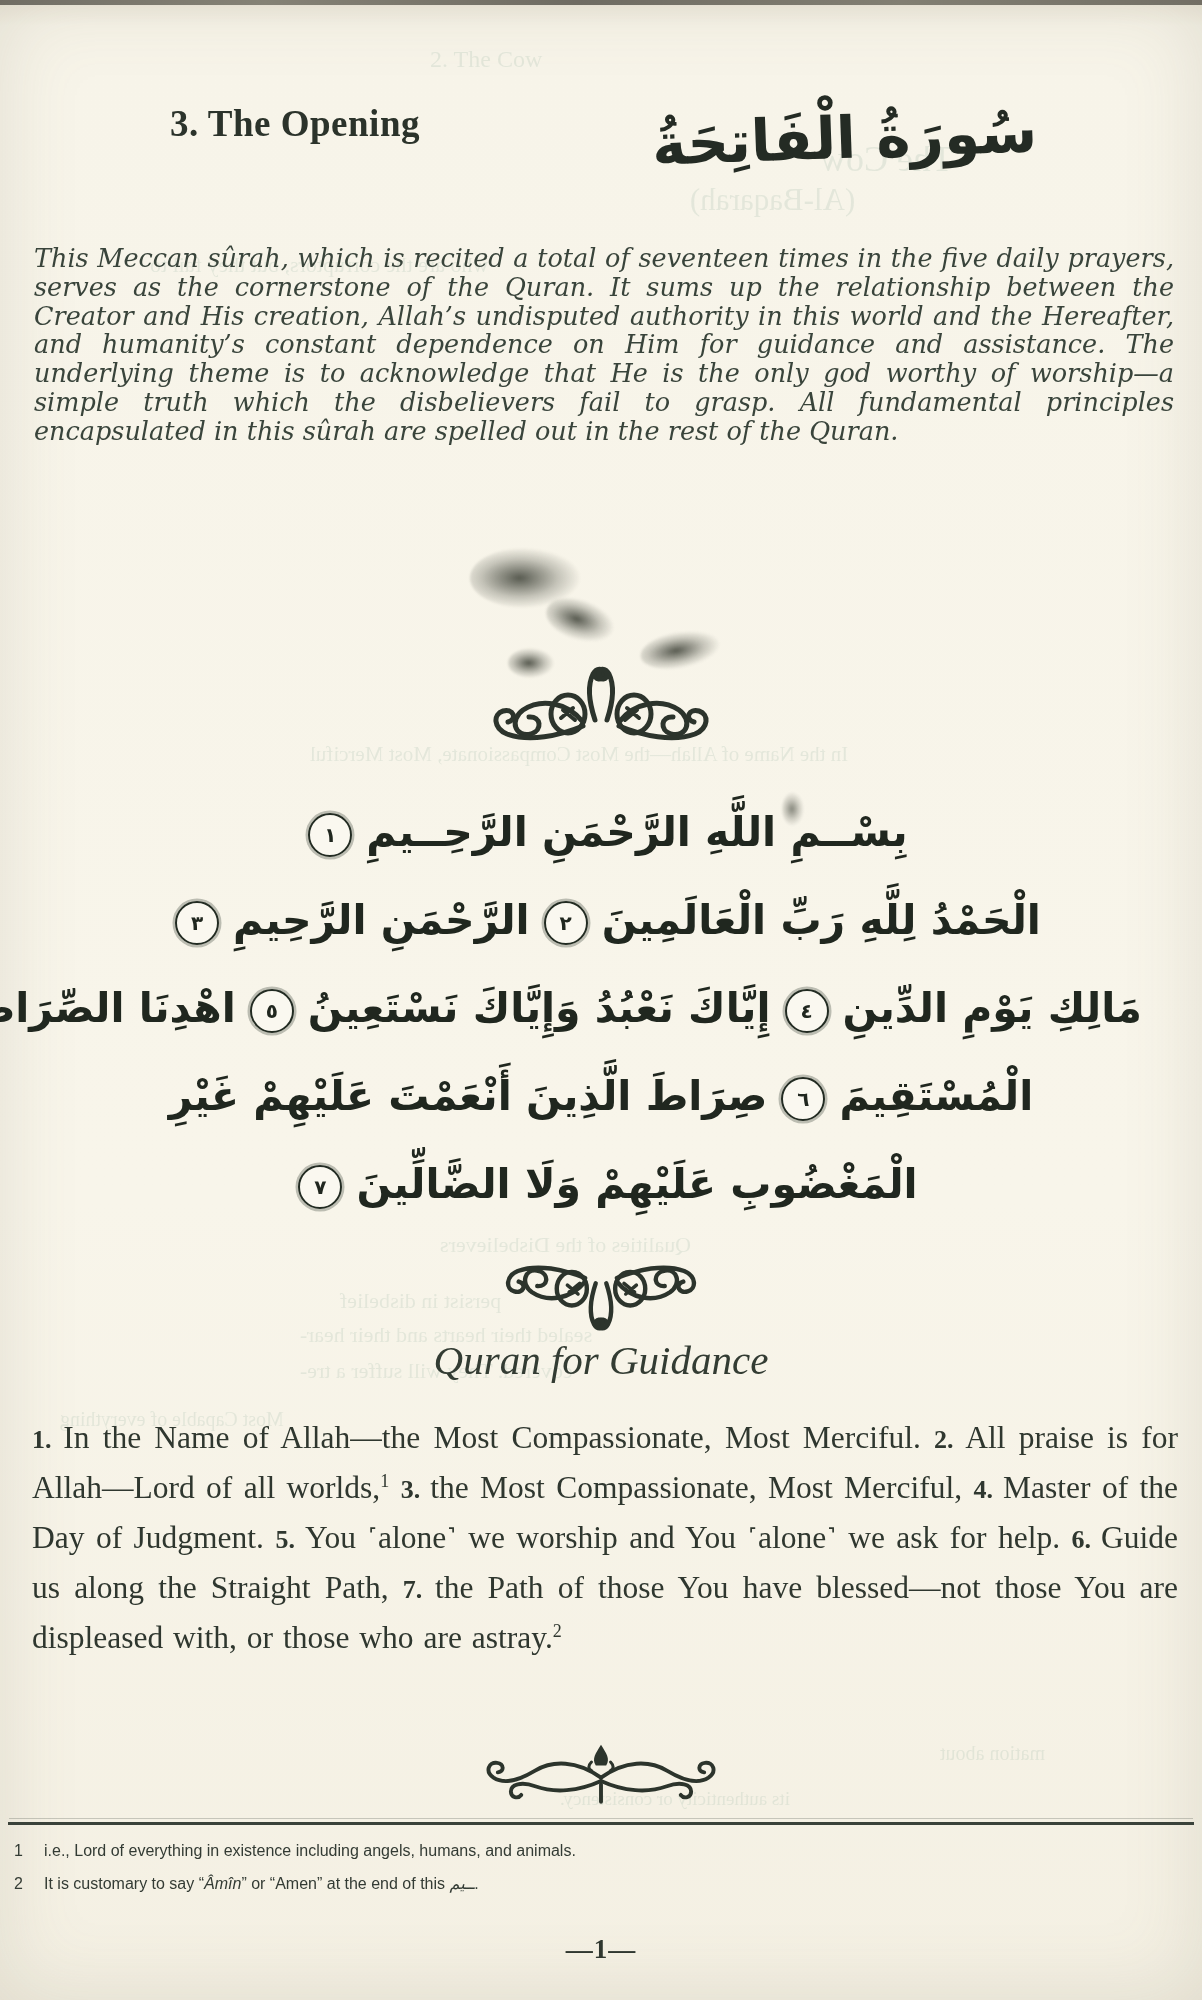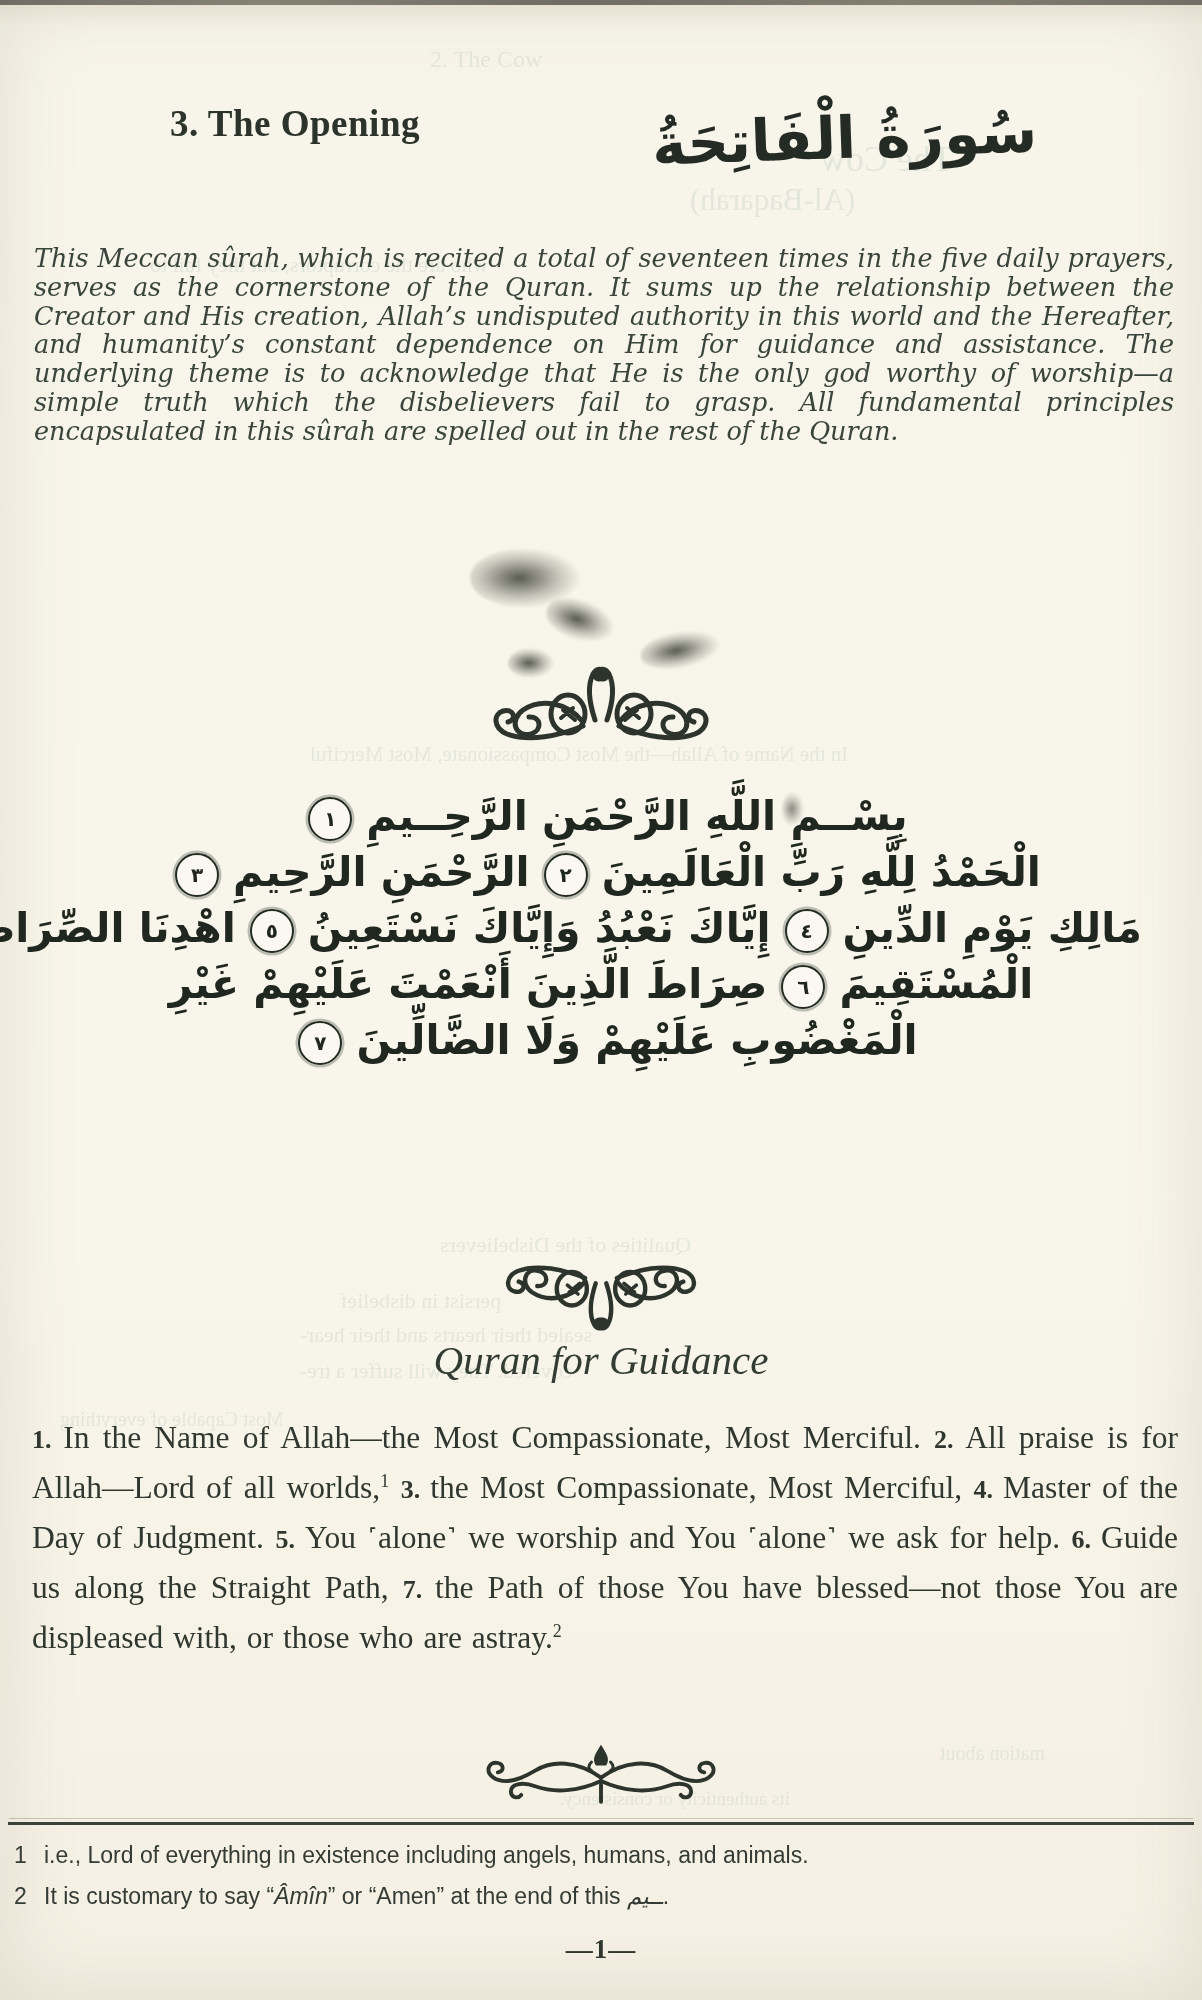--- a/index.html
+++ b/index.html
@@ -30,39 +30,39 @@
   
   .intro{position:absolute;top:240px;left:30px;width:1140px;margin:4px;
          font-style:italic;font-size:25.5px;line-height:28.8px;text-align:justify;
          color:#39443b;font-family:"DejaVu Serif", serif;}
   
   .orn{position:absolute;left:0;width:100%;text-align:center;color:#2c342c;}
   .orn svg{display:inline-block;}
   
   .arabic{position:absolute;top:788px;left:60px;width:1082px;direction:rtl;text-align:center;
           font-family:"DejaVu Sans",sans-serif;color:#20271f;}
-  .aline{font-size:41px;font-weight:bold;line-height:56px;white-space:nowrap;}
+  .aline{font-size:41px;font-weight:bold;line-height:88px;white-space:nowrap;}
   .vmark{display:inline-flex;align-items:center;justify-content:center;vertical-align:middle;
          width:40px;height:40px;margin:0 14px;border:2.5px solid #222b22;border-radius:50%;
          box-shadow:0 0 0 2.5px rgba(34,43,34,.28);font-size:20px;font-weight:bold;
          background:rgba(255,255,252,.35);}
   
   .sec-h{position:absolute;top:1336px;left:0;width:100%;margin:0;text-align:center;
          font-size:41px;font-weight:normal;font-style:italic;color:#333c33;}
   
   .trans{position:absolute;top:1410px;left:28px;width:1146px;margin:4px;
          font-size:31.5px;line-height:48px;text-align:justify;color:#2f372f;
          word-spacing:2px;font-family:Liberation Serif, serif;}
   .vnum{font-weight:bold;font-size:26px;}
   .trans sup{font-size:18px;line-height:0;}
   
   .rule{position:absolute;top:1822px;left:8px;width:1186px;height:3px;background:#3a423a;
         box-shadow:0 -5px 0 -1px rgba(58,66,58,.25);}
   .fns{position:absolute;top:1842px;left:14px;width:1160px;
-       font-family:"Liberation Sans",sans-serif;font-size:23px;color:#333b34;}
+       font-family:"Liberation Sans",sans-serif;font-size:16px;color:#333b34;}
   .fn{margin:0 0 14px 0;}
   .fn-num{display:inline-block;width:30px;}
   .fn i{font-style:italic;}
   
   .pgnum{position:absolute;top:1934px;left:0;width:100%;text-align:center;
          font-size:27px;font-weight:bold;color:#2f372f;letter-spacing:1px;}
 </style>
 </head>
 <body>
 

